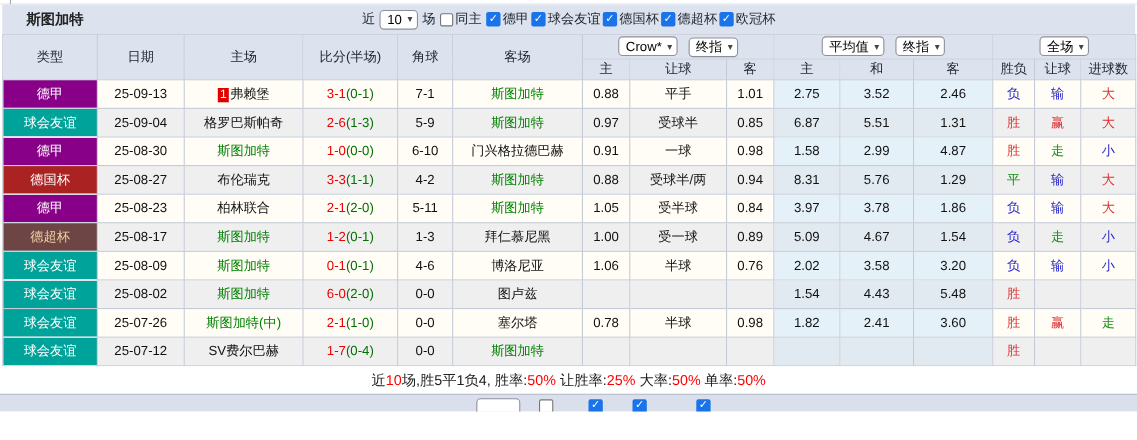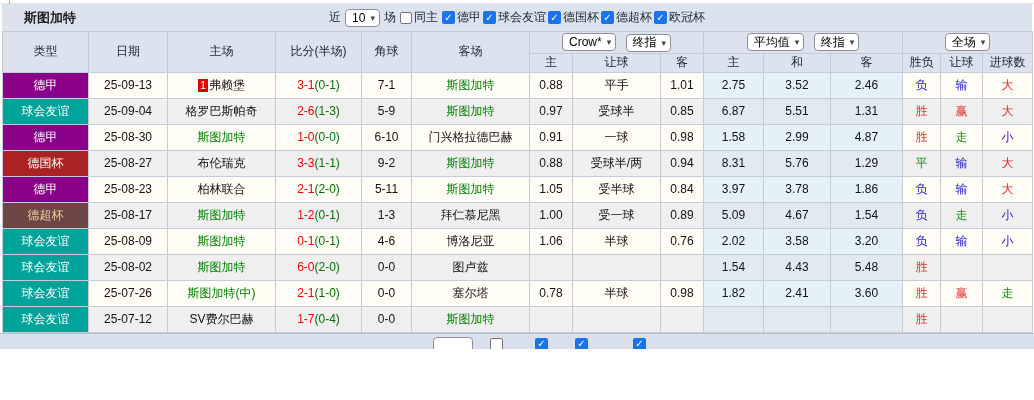--- a/index.html
+++ b/index.html
@@ -231,21 +231,21 @@
           <td class="avg">4.87</td>
           <td class="res r">胜</td>
           <td class="res g">走</td>
           <td class="res b">小</td>
         </tr>
         <tr>
           <td class="league" style="background: rgb(170, 34, 34); color: rgb(255, 255, 255);">德国杯</td>
           <td>25-08-27</td>
           <td><span>布伦瑞克</span></td>
           <td><span class="ft">3-3</span><span class="ht">(1-1)</span></td>
-          <td>9-2</td>
+          <td>4-2</td>
           <td><span class="green">斯图加特</span></td>
           <td>0.88</td>
           <td>受球半/两</td>
           <td>0.94</td>
           <td class="avg">8.31</td>
           <td class="avg">5.76</td>
           <td class="avg">1.29</td>
           <td class="res g">平</td>
           <td class="res b">输</td>
           <td class="res r">大</td>
@@ -348,20 +348,21 @@
           <td class="avg"></td>
           <td class="avg"></td>
           <td class="avg"></td>
           <td class="res r">胜</td>
           <td class="res k"></td>
           <td class="res k"></td>
         </tr>
       </tbody>
   </table>
 
+  <div class="footer"><span>近</span><span class="r">10</span><span>场,胜5平1负4, 胜率:</span><span class="r">50%</span><span> 让胜率:</span><span class="r">25%</span><span> 大率:</span><span class="r">50%</span><span> 单率:</span><span class="r">50%</span></div>
 
   <div class="bottom-strip">
     <span class="bsel"></span>
     <span class="bcb un"></span>
     <span class="bcb ck p1">
         <span>✓</span>
       </span>
     <span class="bcb ck p2">
         <span>✓</span>
       </span>

